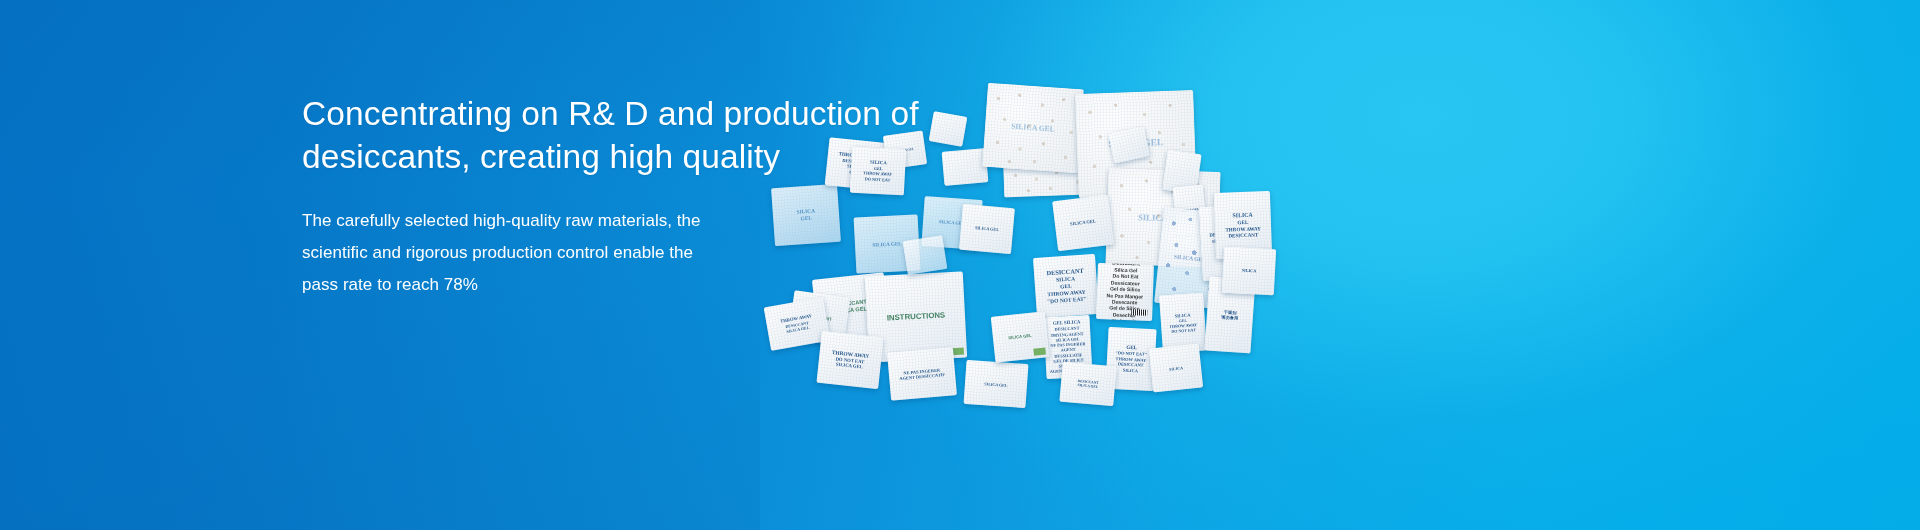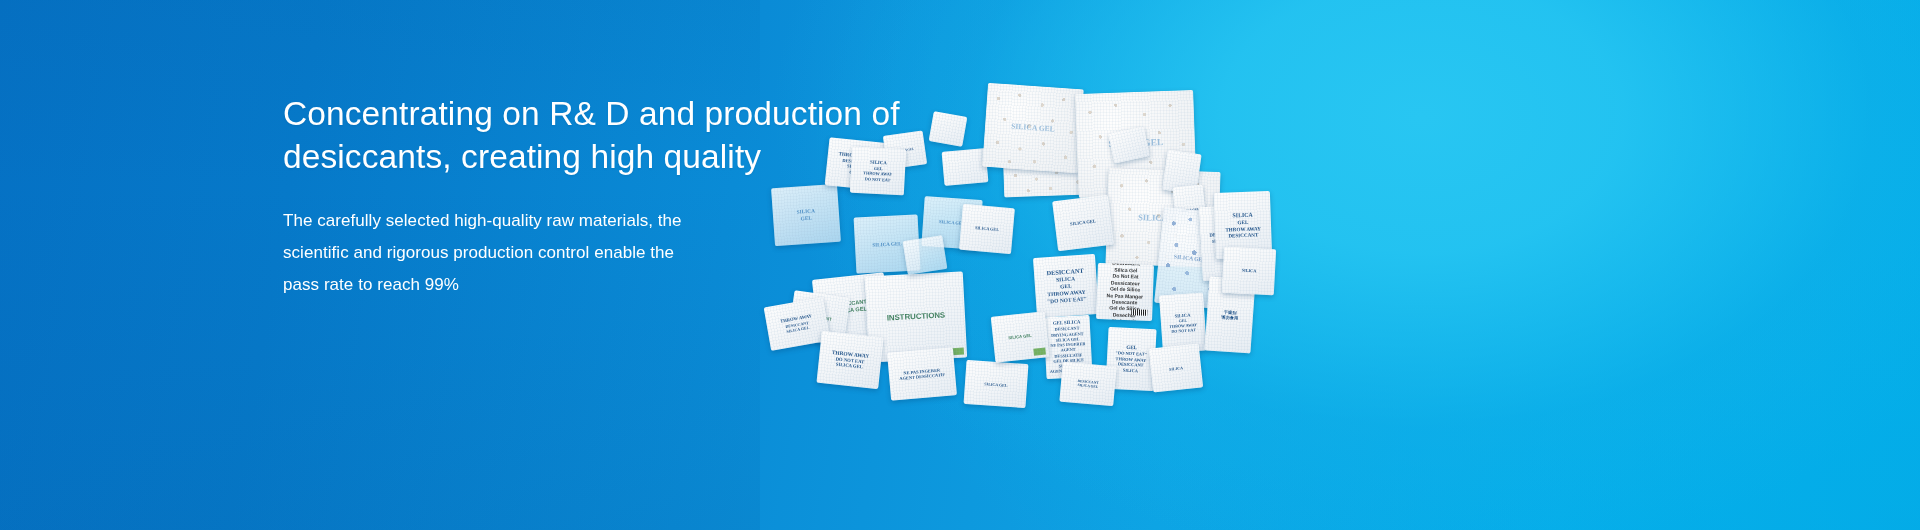--- a/index.html
+++ b/index.html
@@ -22,21 +22,21 @@
   
   #bg-shade-left {
     position:absolute; left:0; top:0; width:760px; height:530px;
     background:linear-gradient(180deg, rgba(3,94,163,0.10) 0%, rgba(3,94,163,0.00) 35%, rgba(3,90,158,0.14) 100%);
     pointer-events:none;
   }
 
   
   #text-block {
     position:absolute;
-    left:283px; top:92px;
+    left:302px; top:92px;
     width:700px;
   }
   #headline {
     color:#ffffff;
     font-size:33.5px;
     font-weight:400;
     line-height:43px;
     letter-spacing:0.1px;
     white-space:pre-line;
     text-shadow:0 1px 2px rgba(0,40,80,0.10);
@@ -169,21 +169,21 @@
 
 <div id="banner">
 
   <div id="bg-shade-left"></div>
 
   <div id="text-block">
     <h1 id="headline">Concentrating on R&amp; D and production of
 desiccants, creating high quality</h1>
     <p id="subcopy">The carefully selected high-quality raw materials, the
 scientific and rigorous production control enable the
-pass rate to reach 99%</p>
+pass rate to reach 78%</p>
   </div>
 
   <div id="product-photo">
       <div class="pk glassine" style="left: 18px; top: 108px; width: 66px; height: 58px; transform: rotate(-4deg);">
         <div class="lbl" style="font-size: 5.3px;">
           <b>SILICA</b>
           <b>GEL</b>
         </div>
       </div>
       <div class="pk paper" style="left: 72px; top: 62px; width: 56px; height: 48px; transform: rotate(6deg);">

